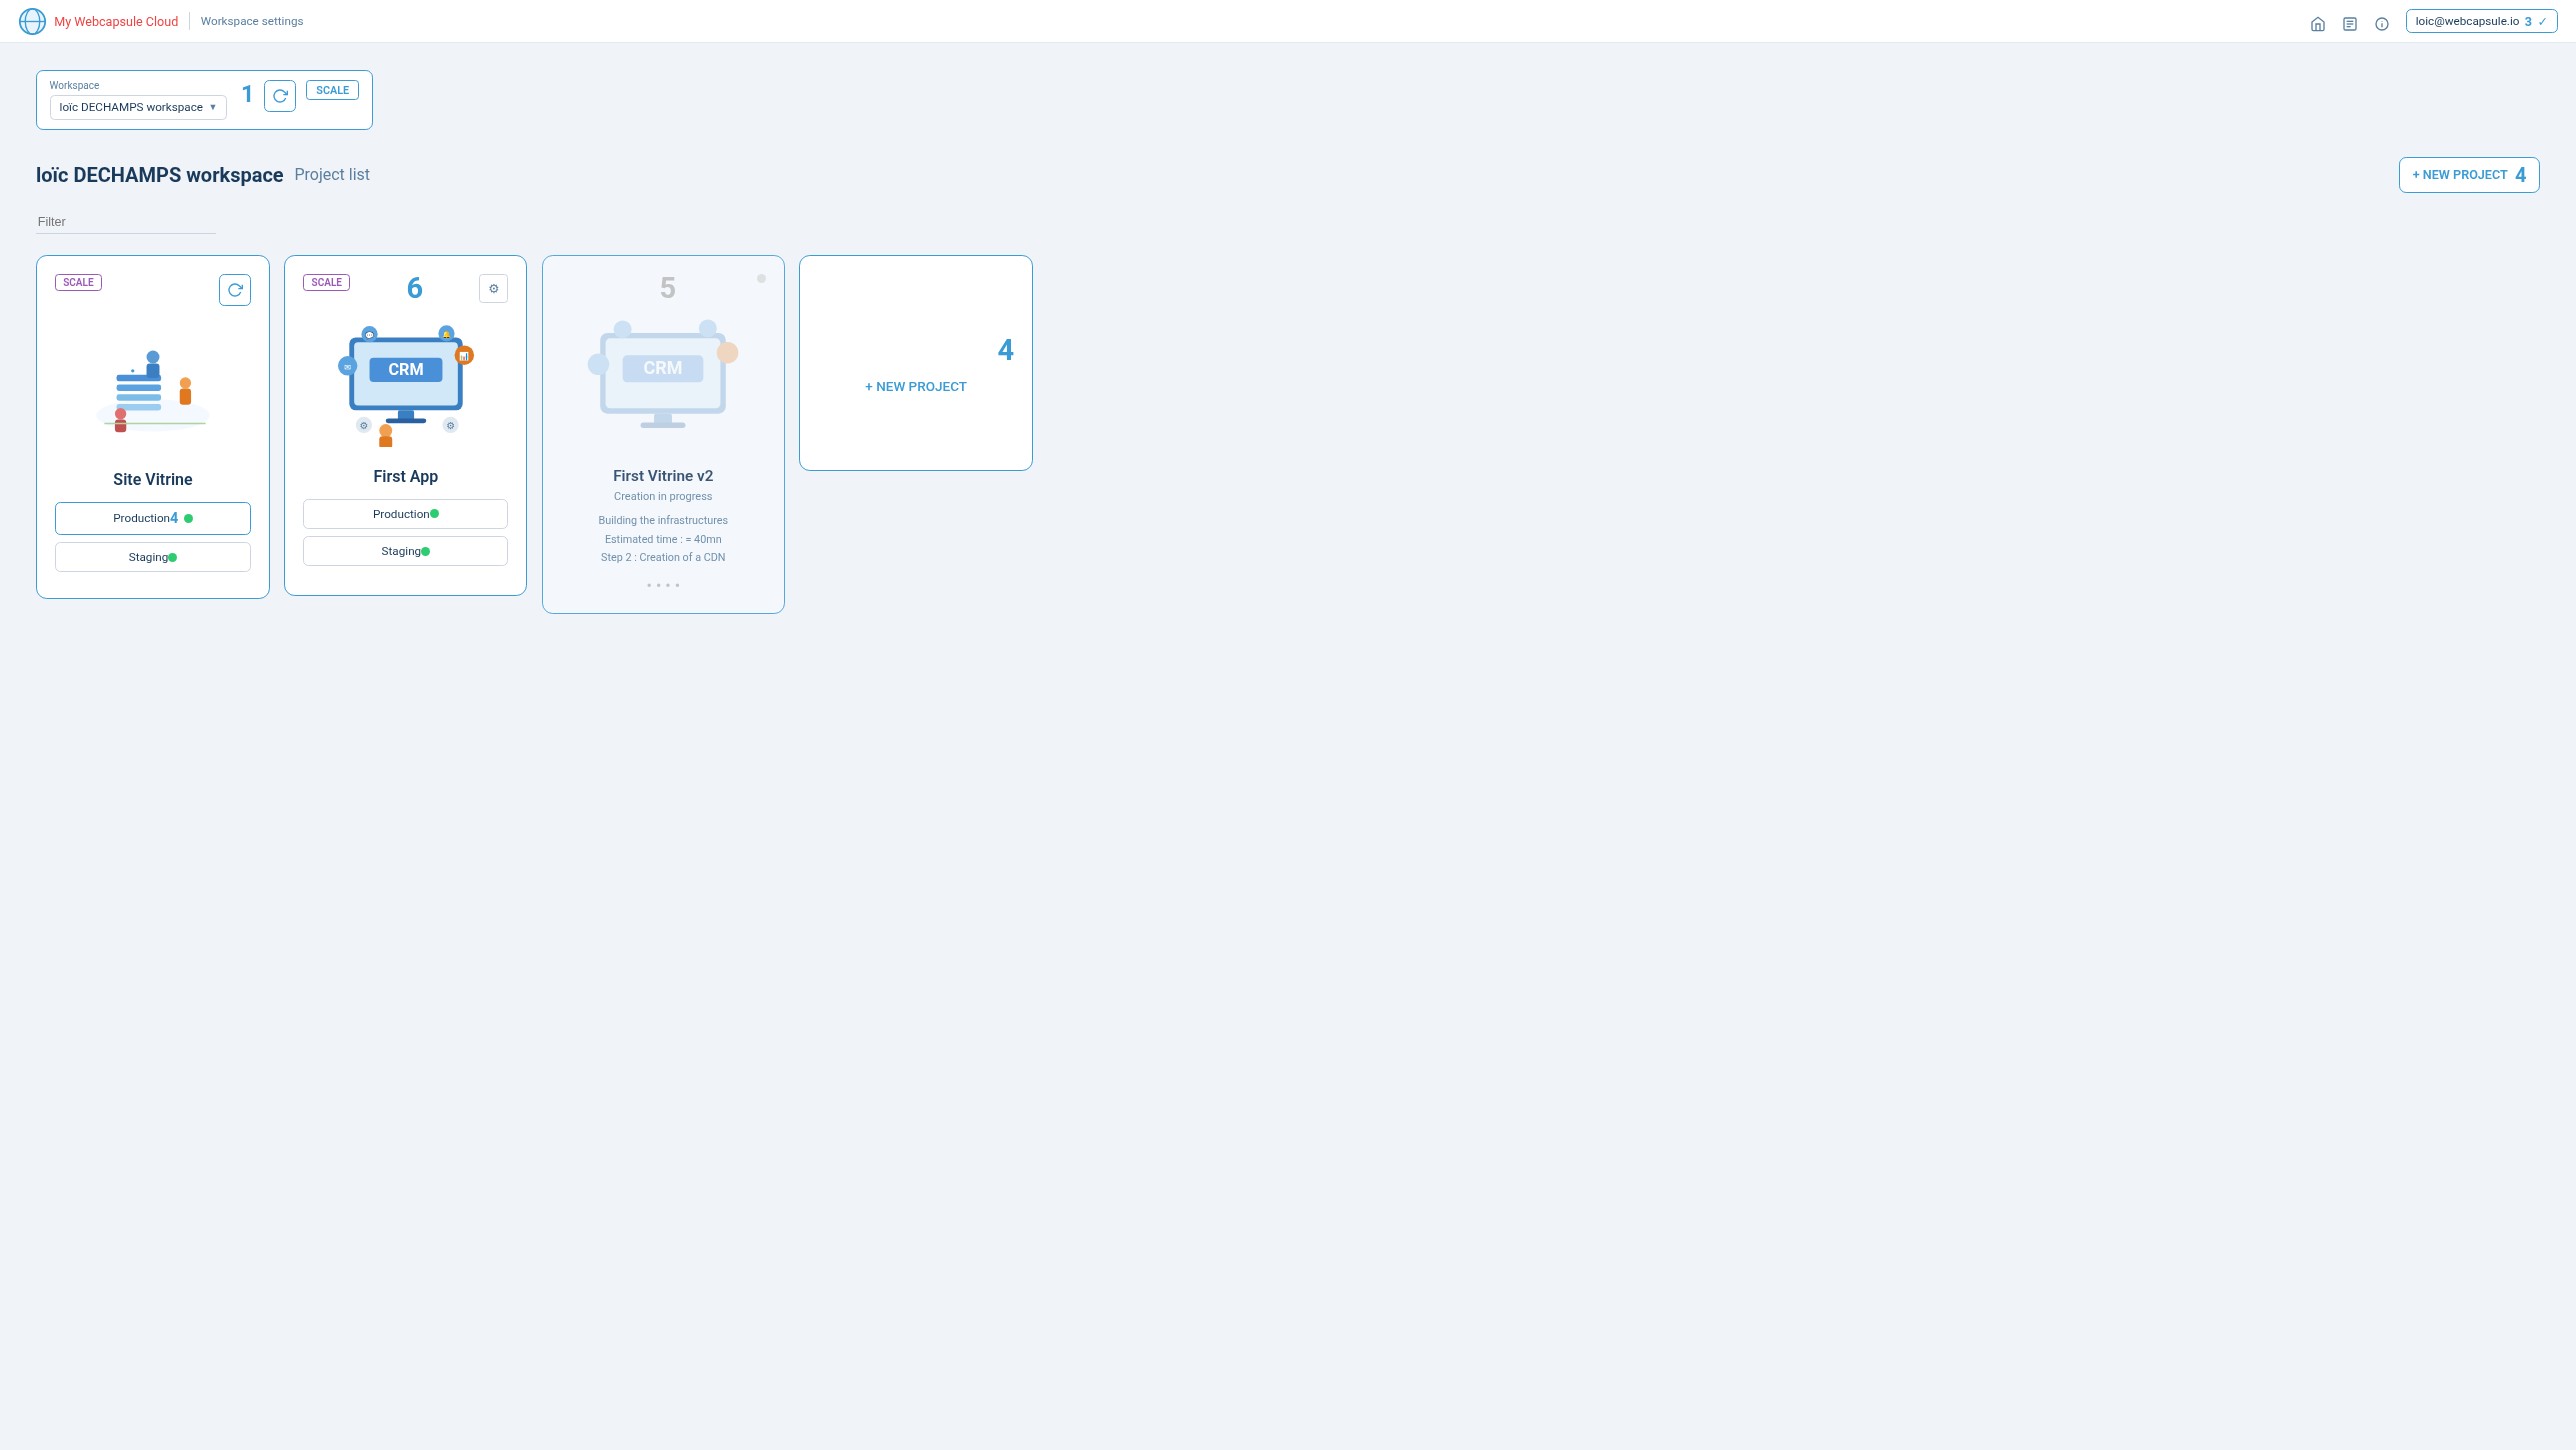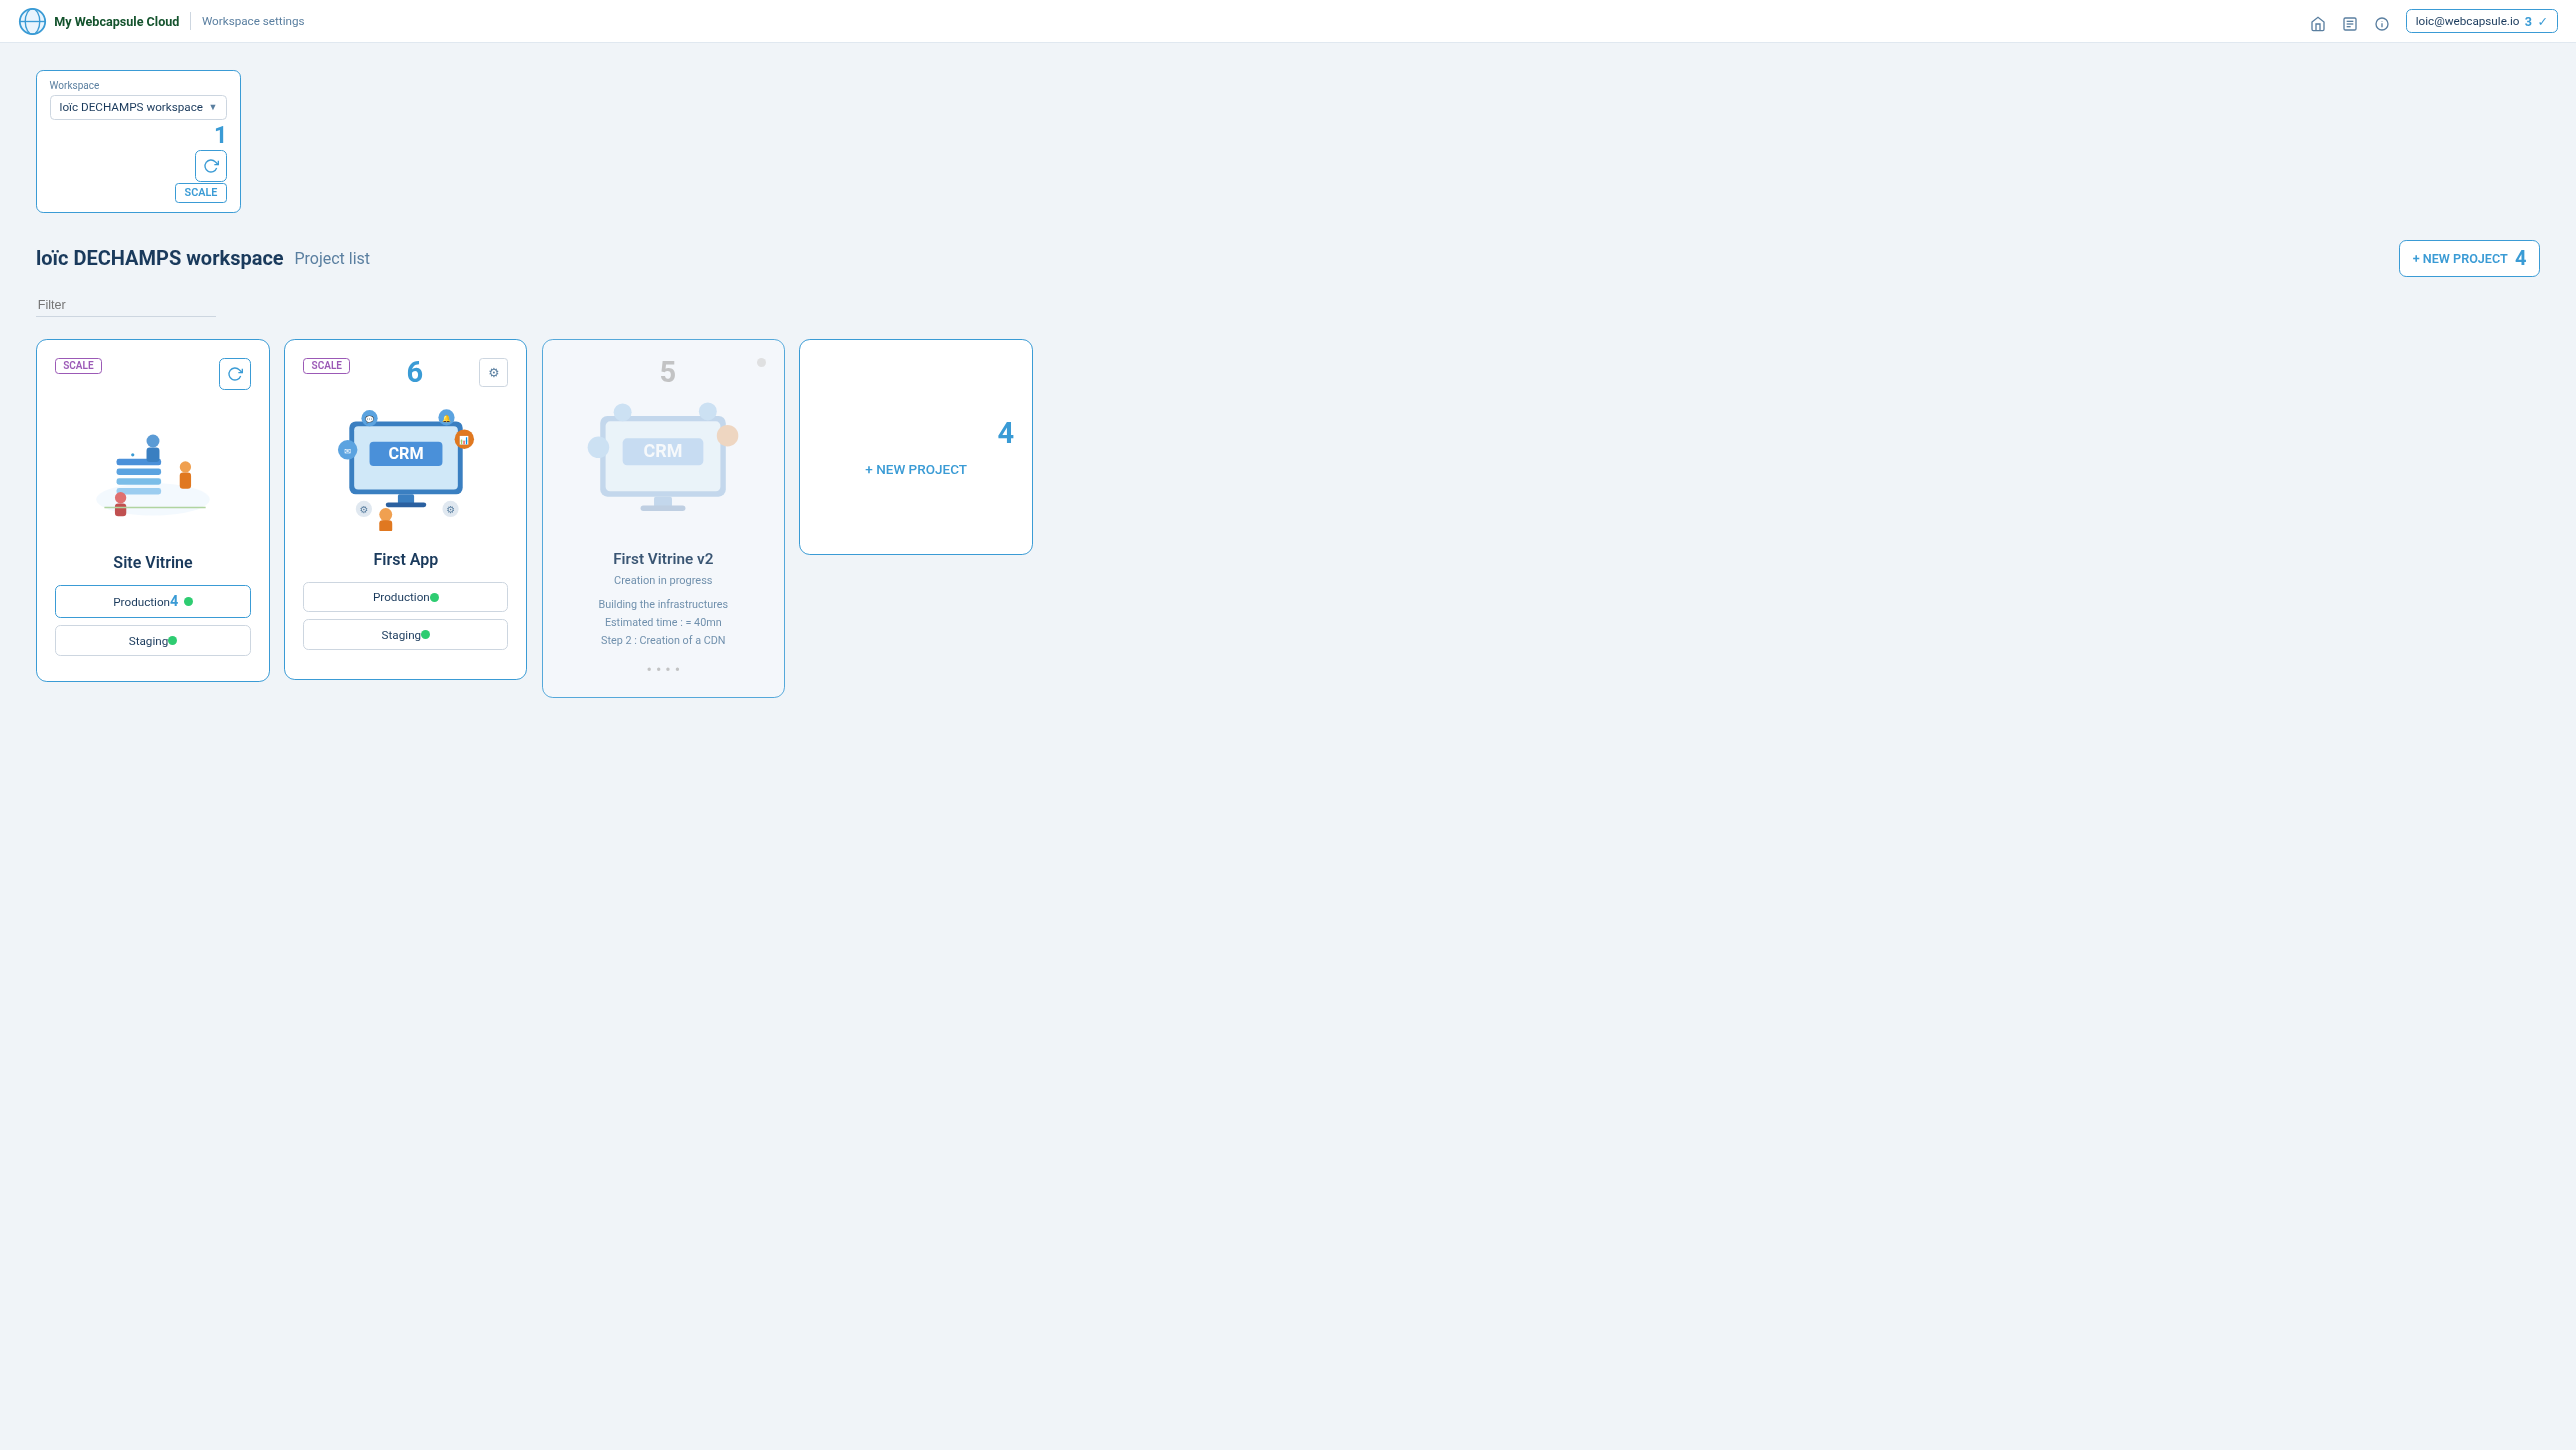--- a/index.html
+++ b/index.html
@@ -28,22 +28,22 @@
       display: flex;
       align-items: center;
       gap: 7.2px;
     }
     .logo-icon {
       width: 29px;
       height: 29px;
     }
     .app-title {
       font-size: 12.6px;
-      font-weight: 700;
-      color: #14532d;
+      font-weight: 400;
+      color: #ef4444;
     }
     .divider-v {
       width: 0.9px;
       height: 18px;
       background: #cdd6e0;
     }
     .workspace-settings-link {
       font-size: 11.7px;
       color: #5a7fa0;
       cursor: pointer;
@@ -395,21 +395,21 @@
     <div class="user-badge">
       <span class="user-email">loic@webcapsule.io</span>
       <span class="user-num">3</span>
       <span class="check-icon">✓</span>
     </div>
   </div>
 </header>
 
 <main class="main">
 
-  <div style="display:flex; align-items:flex-end; gap:1px; margin-bottom:27px; width:fit-content; border:1.8px solid #3a9bd5; border-radius:7.2px; padding:9px 12.6px; background:#fff;flex-direction:column;">
+  <div style="display:flex; align-items:flex-start; gap:10px; margin-bottom:27px; width:fit-content; border:1.8px solid #3a9bd5; border-radius:7.2px; padding:9px 12.6px; background:#fff;">
     <div style="display:flex; flex-direction:column; gap:3.6px;">
       <span style="font-size:10px; color:#5a7fa0;">Workspace</span>
       <div class="ws-dropdown">
         <span class="ws-dropdown-text">loïc DECHAMPS workspace</span>
         <span class="ws-dropdown-arrow">▼</span>
       </div>
     </div>
     <span class="ws-num">1</span>
     <div class="refresh-btn-header">
       <svg width="16" height="16" viewBox="0 0 24 24" fill="none" stroke="#3a9bd5" stroke-width="2">

